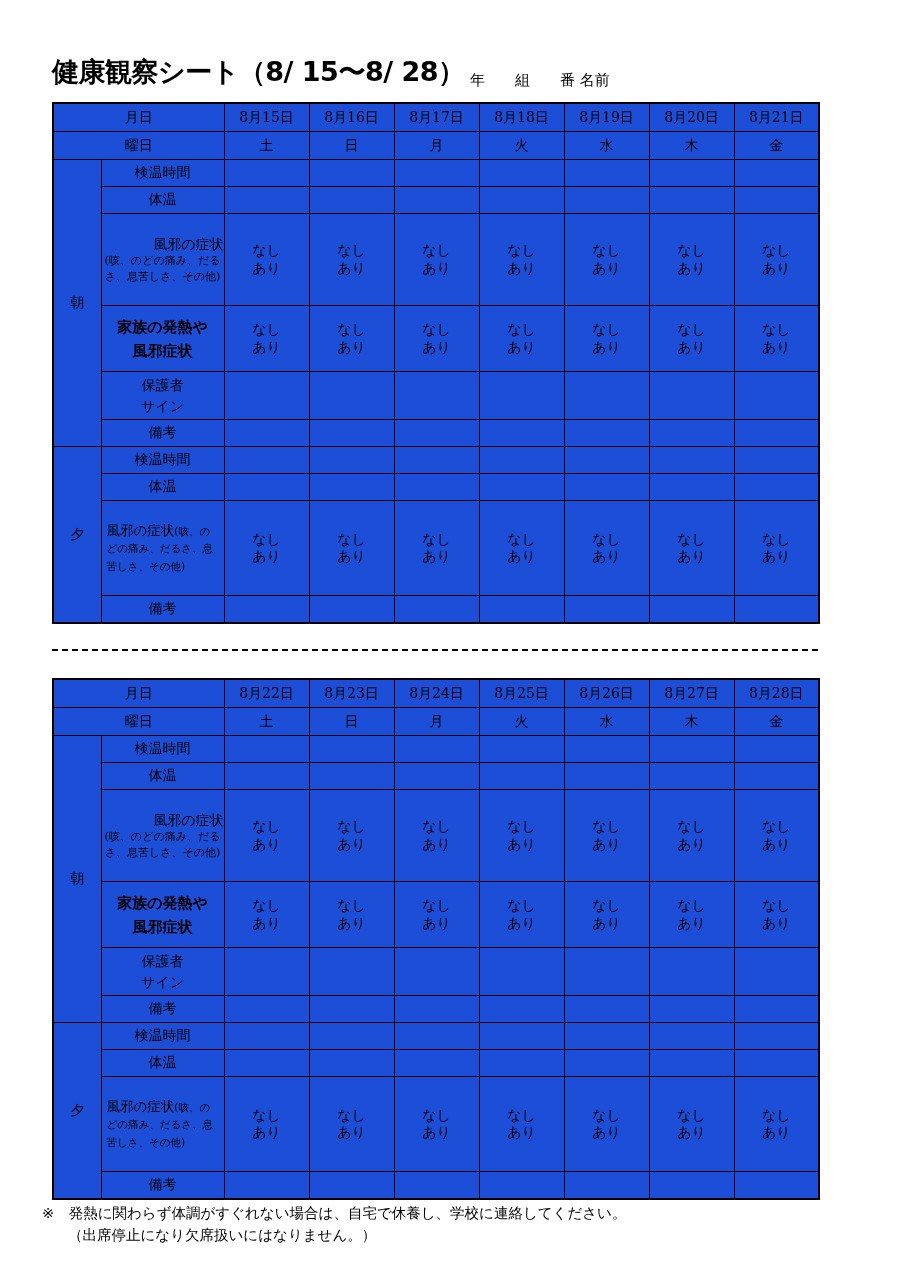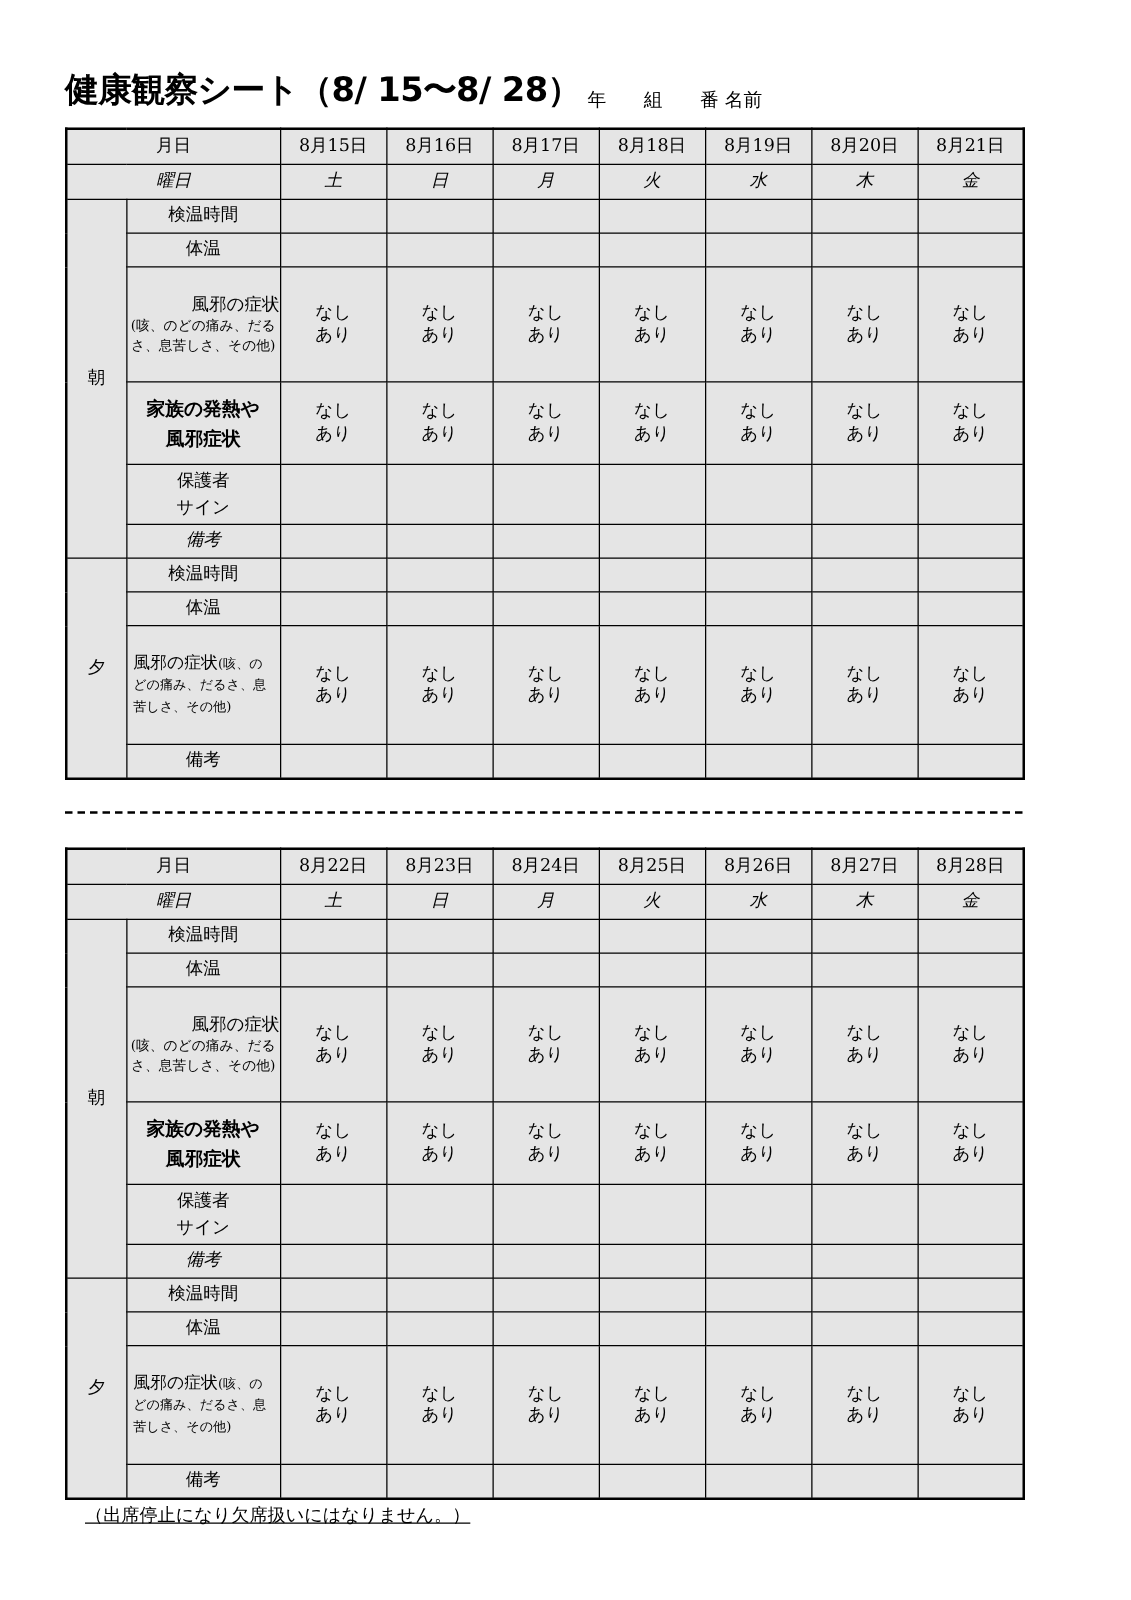--- a/index.html
+++ b/index.html
@@ -50,38 +50,38 @@
     font-family: "DejaVu Serif", "Liberation Serif", serif;
     text-align: center;
   }
 
   
   table.sheet {
     position: absolute;
     border-collapse: collapse;
     table-layout: fixed;
     width: 766px;
-    background: #e5e5e5;
+    background: #1d4ed8;
   }
   table.sheet.t1 { left: 52px; top: 86px; }
   table.sheet.t2 { left: 52px; top: 662px; }
 
   table.sheet td {
     border: 1px solid #000000;
     padding: 0;
     text-align: center;
     vertical-align: middle;
     font-size: 14px;
     font-family: "DejaVu Serif", "Liberation Serif", serif;
     line-height: 1.25;
   }
 
   
   table.sheet { border: 2px solid #000; }
-  td.thick-bottom { border-bottom: 2px solid #000; font-style: italic; }
+  td.thick-bottom { border-bottom: 2px solid #000; }
   td.thick-right { border-right: 2px solid #000; }
 
   
   col.c-period { width: 48px; }
   col.c-label  { width: 123px; }
   col.c-day    { width: 85px; }
 
   
   .hdr-span {
     font-size: 15px;
@@ -168,21 +168,21 @@
   .footer-note {
     position: absolute;
     left: 42px;
     top: 1186px;
     width: 800px;
     font-size: 14.5px;
     font-family: "DejaVu Sans", "Liberation Sans", sans-serif;
     line-height: 1.55;
   }
   .footer-note .fn-line { display: block; white-space: pre; }
-  .footer-note .fn-line2 { padding-left: 26px; text-decoration: underline; }
+  .footer-note .fn-line2 { padding-left: 26px; }
 </style>
 </head>
 <body>
 
 <div class="page">
 
   <div class="header-row">
     <div class="doc-title">健康観察シート（8/ 15〜8/ 28）</div>
     <div class="name-fields">年　　組　　番 名前</div>
   </div>
@@ -611,16 +611,17 @@
         <td></td>
         <td></td>
         <td></td>
         <td></td>
         <td></td>
       </tr>
     </tbody>
   </table>
 
   <div class="footer-note">
+    <span class="fn-line">※　発熱に関わらず体調がすぐれない場合は、自宅で休養し、学校に連絡してください。</span>
     <span class="fn-line fn-line2">（出席停止になり欠席扱いにはなりません。）</span>
   </div>
 
 </div>
 
 </body></html>

